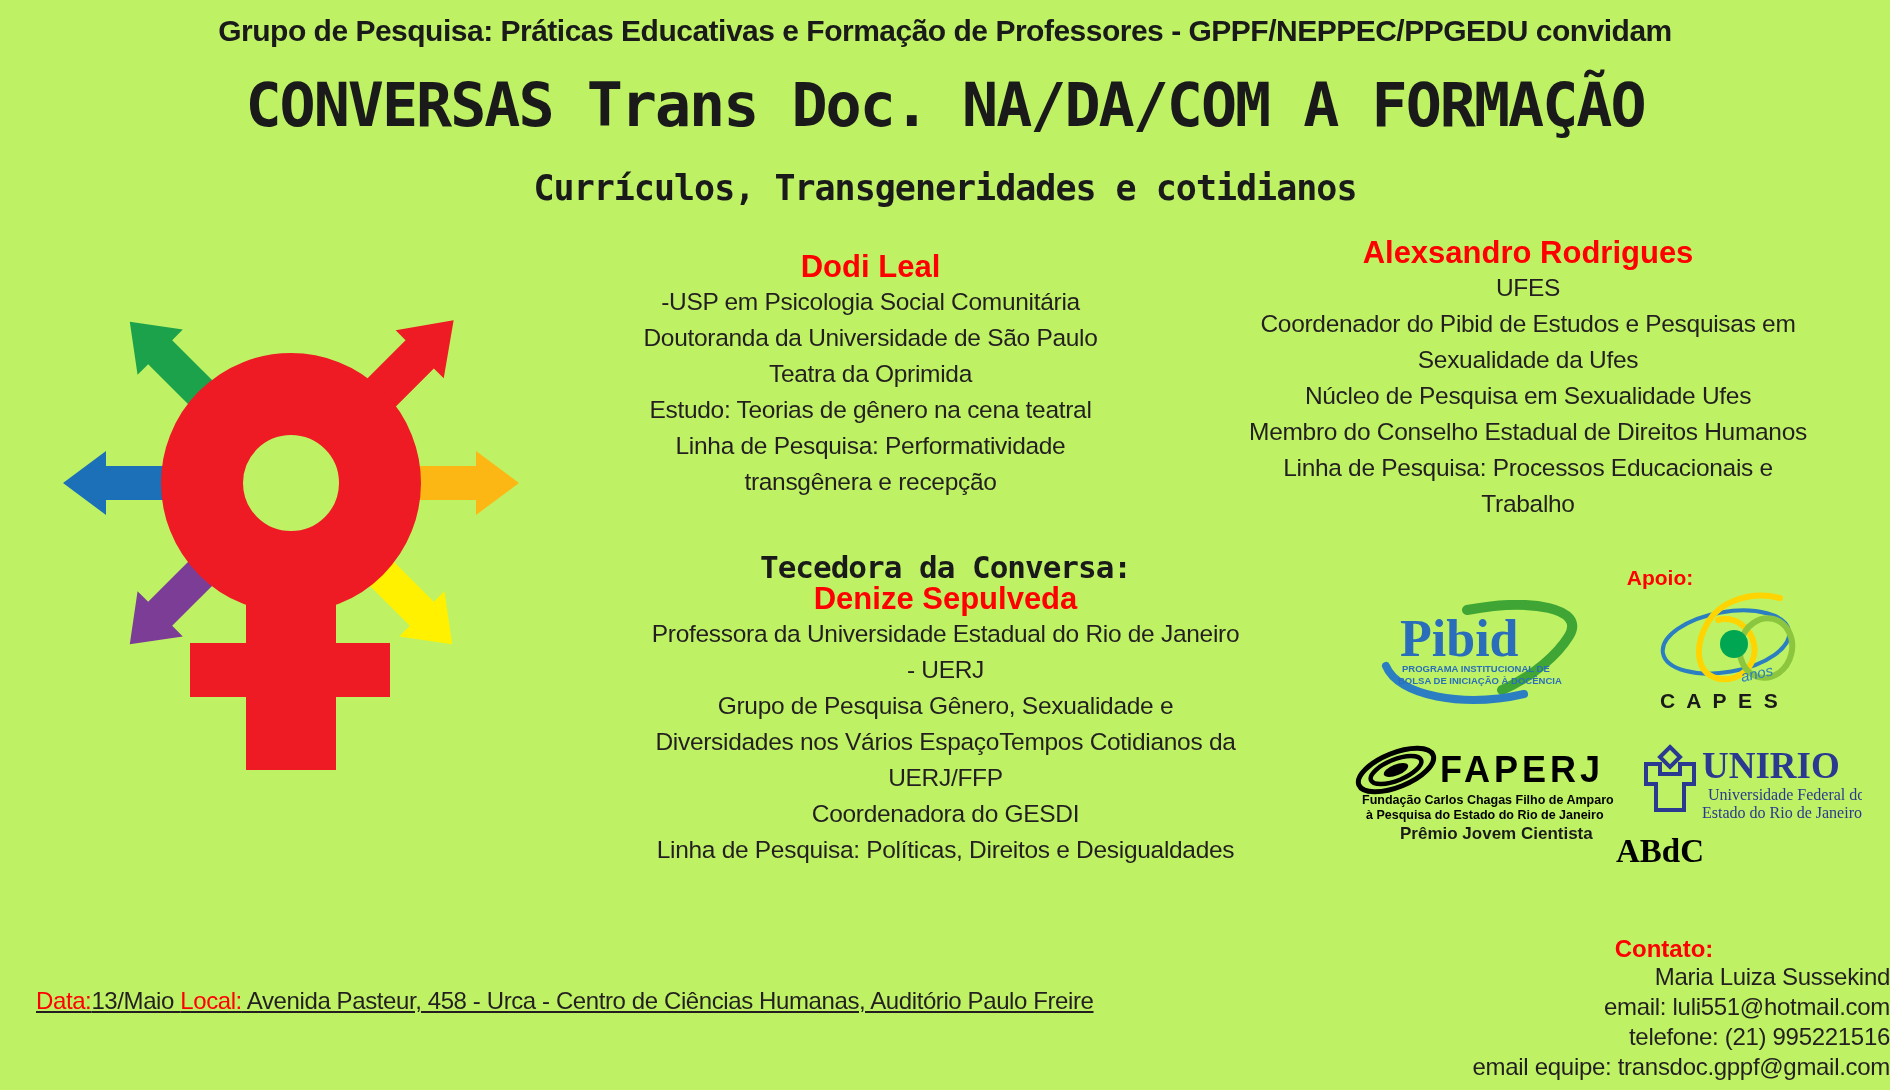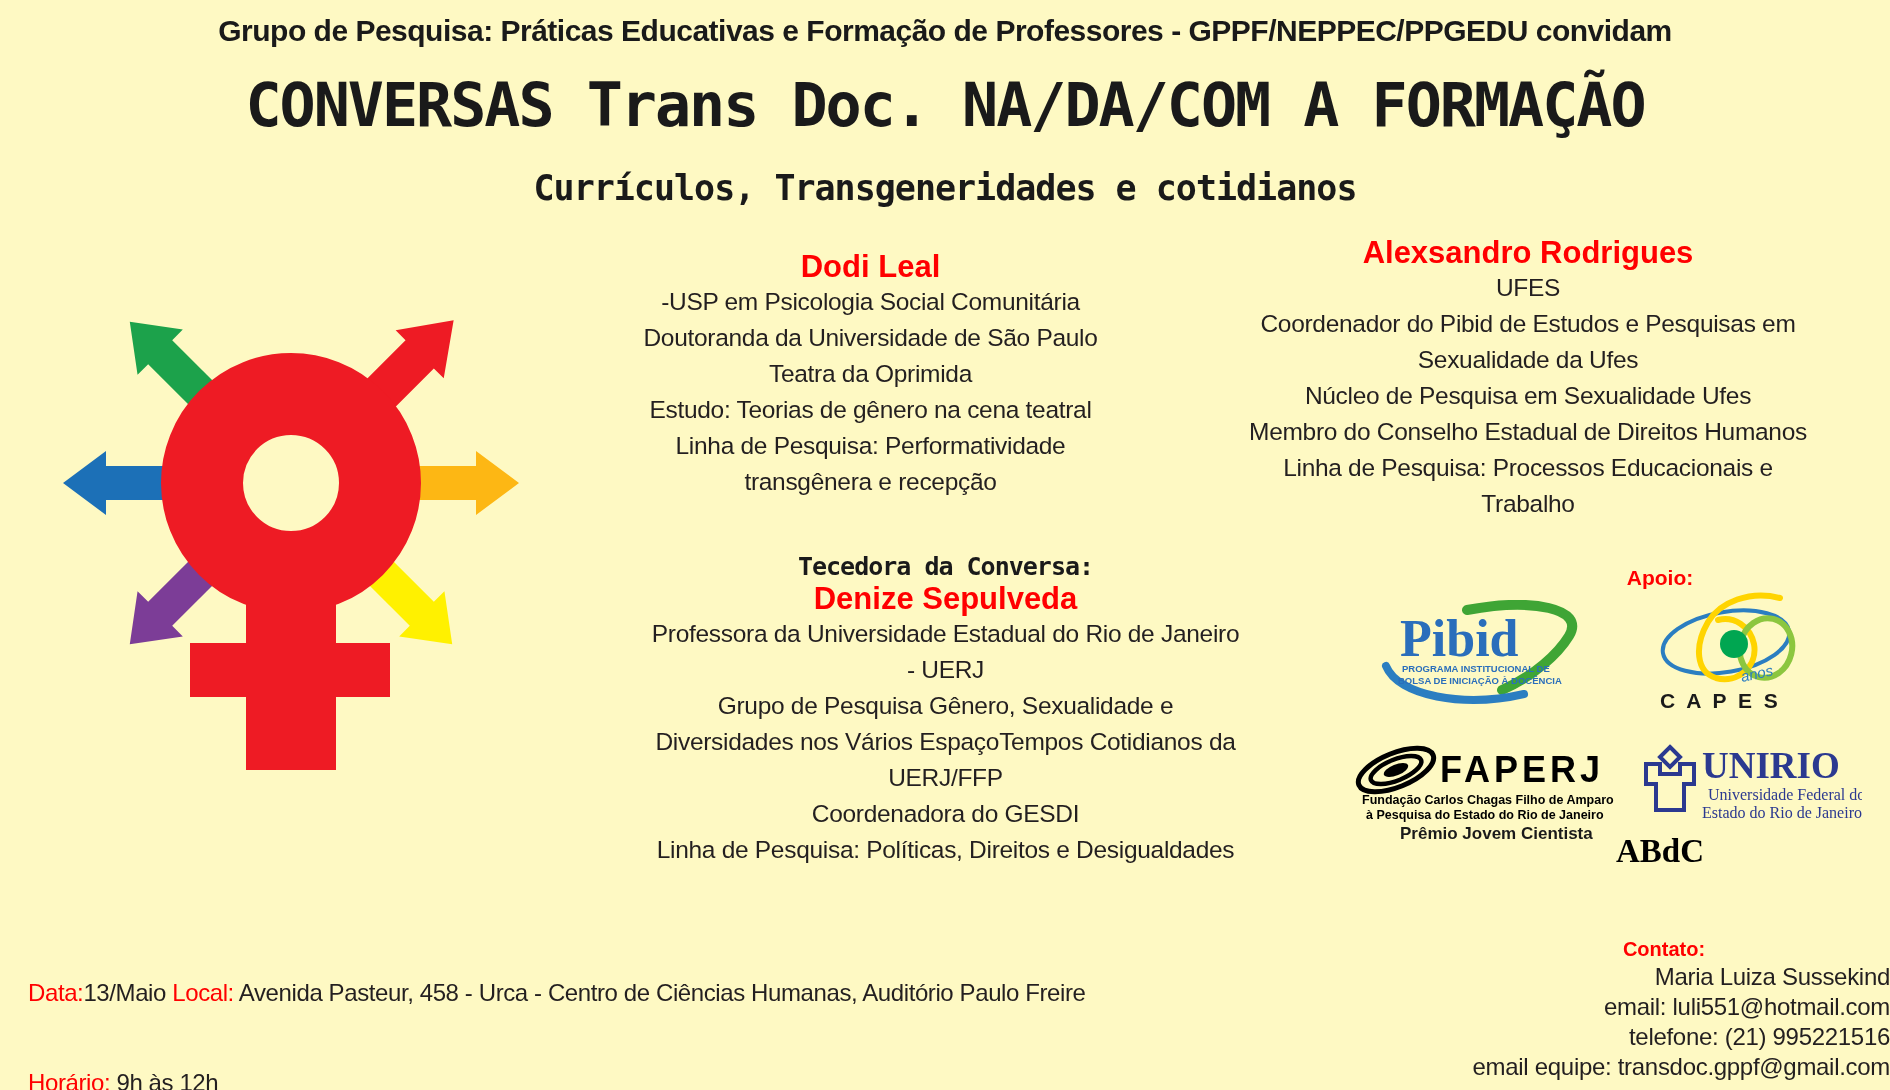--- a/index.html
+++ b/index.html
@@ -1,52 +1,52 @@
 <!DOCTYPE html>
 <html><head>
 <meta charset="utf-8">
 <style>
   html,body{margin:0;padding:0;background:#fff;}
-  .page{position:relative;width:1890px;height:1090px;background:#fef9c3;overflow:hidden;
+  .page{position:relative;width:1890px;height:1090px;background:#bef264;overflow:hidden;
         font-family:"Liberation Sans",sans-serif;color:#231f20;}
 
   .header-line{position:absolute;top:14px;left:0;width:100%;text-align:center;
     font-size:30px;font-weight:bold;letter-spacing:-0.5px;color:#1a1a1a;}
 
   .title{position:absolute;top:70px;left:0;width:100%;text-align:center;
     font-family:"DejaVu Sans Mono",monospace;font-weight:bold;font-size:60px;
     letter-spacing:-2px;color:#1a1a1a;white-space:nowrap;}
 
   .subtitle{position:absolute;top:168px;left:0;width:100%;text-align:center;
     font-family:"DejaVu Sans Mono",monospace;font-weight:bold;font-size:35px;
     letter-spacing:-1px;color:#1a1a1a;}
 
   .speaker{position:absolute;text-align:center;}
   .speaker .name{font-size:31px;font-weight:bold;color:#ff0000;line-height:34px;}
   .speaker .line{font-size:24.5px;line-height:36px;color:#231f20;letter-spacing:-0.3px;}
   .dodi{left:598px;top:250px;width:545px;}
   .alex{left:1193px;top:236px;width:670px;}
   .denize{left:578px;top:552px;width:735px;}
-  .role-label{font-family:"DejaVu Sans Mono",monospace;font-weight:bold;font-size:25px;
+  .role-label{font-family:"DejaVu Sans Mono",monospace;font-weight:bold;font-size:31px;
     letter-spacing:-1px;color:#1a1a1a;line-height:30px;}
 
   .apoio-label{position:absolute;left:1555px;top:566px;width:210px;text-align:center;
     font-size:21px;font-weight:bold;color:#ff0000;}
 
   .logo{position:absolute;}
   .abdc{position:absolute;left:1555px;top:833px;width:210px;text-align:center;
     font-family:"Liberation Serif",serif;font-weight:bold;font-size:33px;color:#000;}
 
   .details{position:absolute;left:28px;top:918px;width:1360px;font-size:24px;
     line-height:30px;letter-spacing:-0.4px;white-space:pre-wrap;}
   .details .red{color:#ff0000;}
-  .details .row{margin:0;}
+  .details .row{margin:8px;text-decoration:underline;}
 
   .contact{position:absolute;left:1438px;top:936px;width:452px;text-align:center;}
-  .contact .contact-label{font-size:20px;font-weight:bold;color:#ff0000;line-height:26px;}
+  .contact .contact-label{font-size:24px;font-weight:bold;color:#ff0000;line-height:26px;}
   .contact .cline{font-size:24px;line-height:30px;color:#231f20;letter-spacing:-0.3px;text-align:right;}
 </style>
 </head>
 <body>
 
 <div class="page">
 
   <div class="header-line">Grupo de Pesquisa: Práticas Educativas e Formação de Professores - GPPF/NEPPEC/PPGEDU convidam</div>
 
   <div class="title">CONVERSAS Trans Doc. NA/DA/COM A FORMAÇÃO</div>

